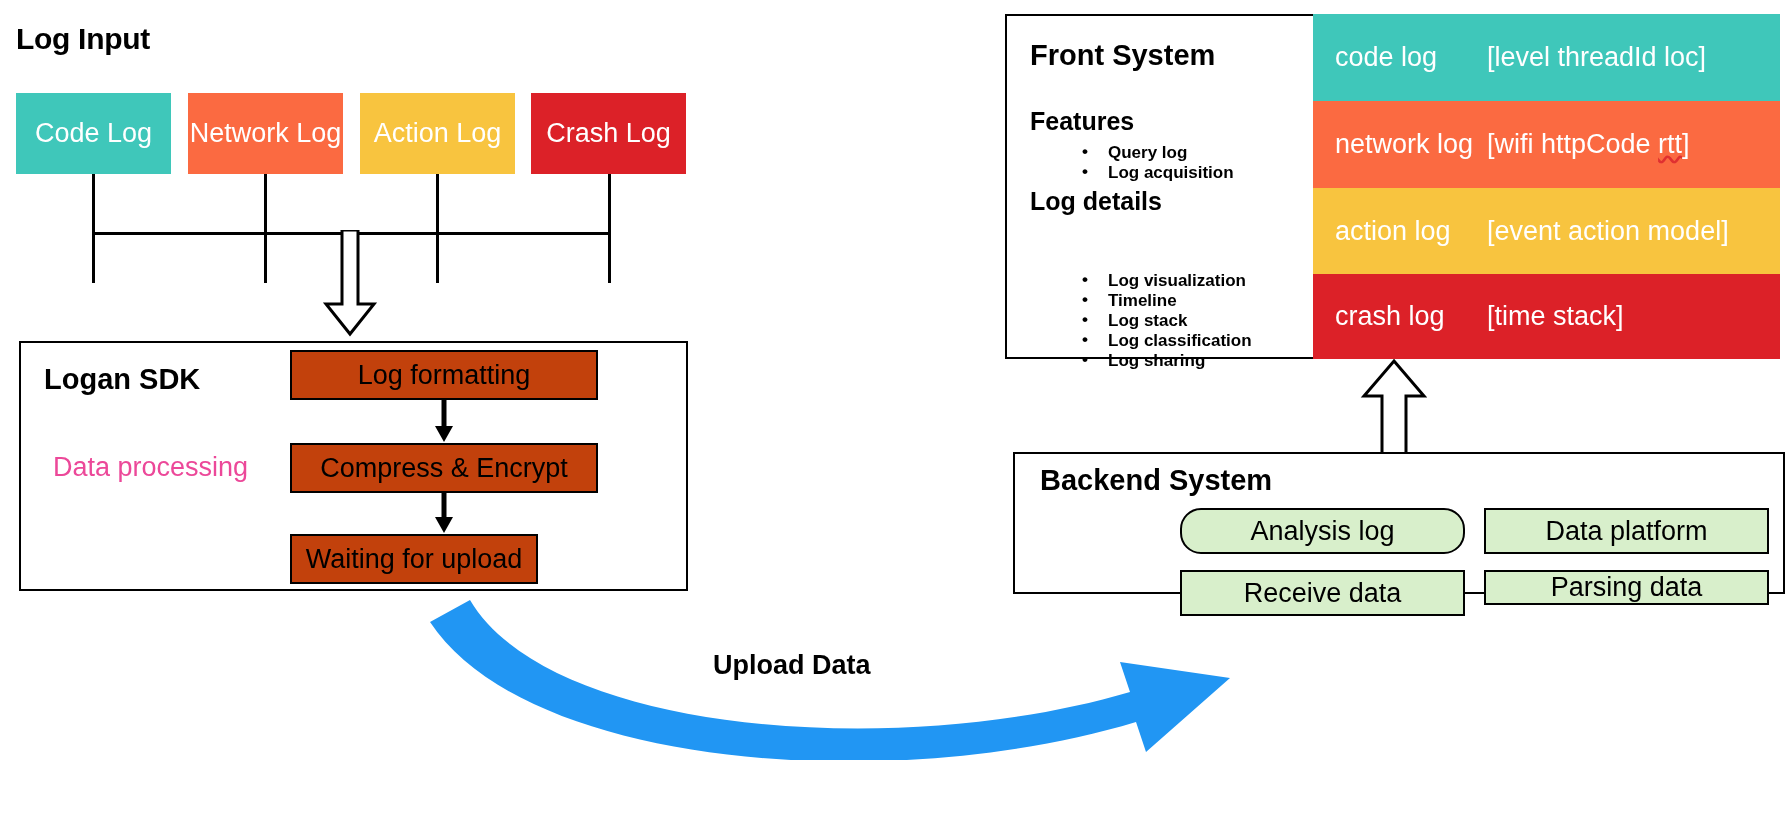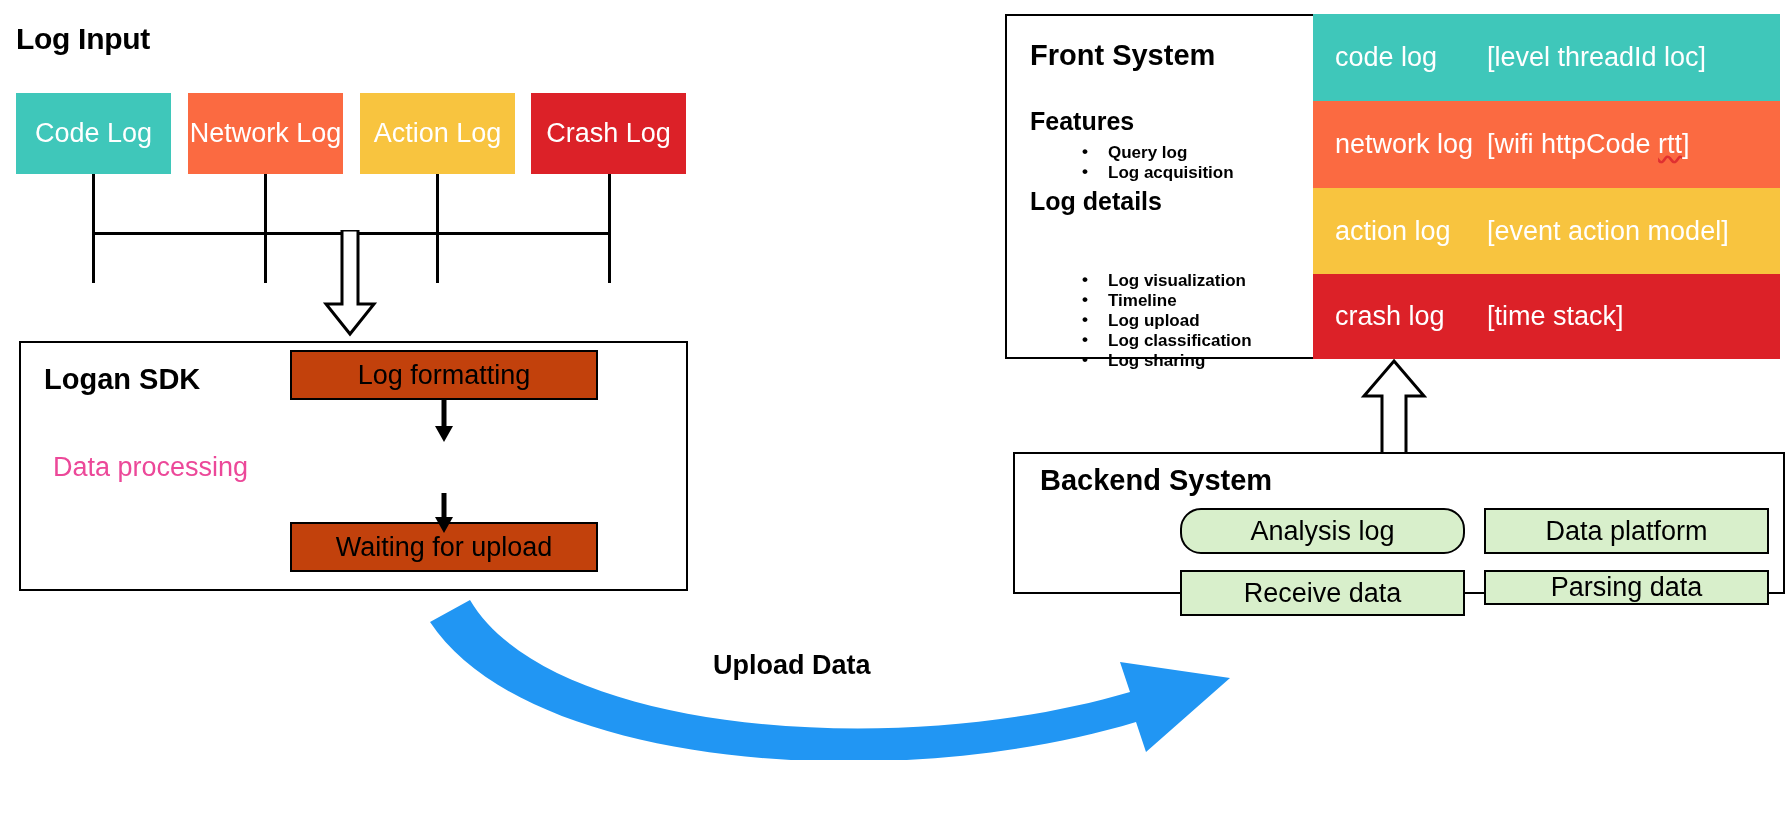--- a/index.html
+++ b/index.html
@@ -175,21 +175,24 @@
   </div>
 
   <div class="abs panel" style="left:19px; top:341px; width:669px; height:250px;"></div>
 
   <div class="abs panel-title" style="left:44px; top:363px;">Logan SDK</div>
   <div class="abs panel-sub" style="left:53px; top:452px;">Data processing</div>
 
   <div class="abs proc-box" style="left:290px; top:350px; width:308px; height:50px;">
     <span>Log formatting</span>
   </div>
-  <div class="abs proc-box" style="left:290px; top:522px; width:308px; height:50px;">
+  <div class="abs proc-box" style="left:290px; top:443px; width:308px; height:50px;">
+    <span>Compress &amp;  Encrypt</span>
+  </div>
+  <div class="abs proc-box" style="left:290px; top:534px; width:248px; height:50px;">
     <span>Waiting for upload</span>
   </div>
 
   <div class="abs solid-arrow" style="left:433px; top:400px;">
     <svg width="22" height="43" viewBox="0 0 22 43">
       <line x1="11" y1="0" x2="11" y2="30" stroke="#000" stroke-width="5"></line>
       <polygon points="11,42 2,26 20,26" fill="#000"></polygon>
     </svg>
   </div>
   <div class="abs solid-arrow" style="left:433px; top:493px;">
@@ -213,21 +216,21 @@
   <div class="abs fs-group-head" style="left:1030px; top:107px;">Features</div>
   <ul class="abs fs-bullets" style="left:1070px; top:143px;">
     <li>Query log</li>
     <li>Log acquisition</li>
   </ul>
 
   <div class="abs fs-group-head" style="left:1030px; top:187px;">Log details</div>
   <ul class="abs fs-bullets" style="left:1070px; top:223px;margin-top:48px;">
     <li>Log visualization</li>
     <li>Timeline</li>
-    <li>Log upload</li>
+    <li>Log stack</li>
     <li>Log classification</li>
     <li>Log sharing</li>
   </ul>
 
   <div class="abs band" style="left:1313px; top:14px; width:467px; height:87px; background:#3FC7BA; padding-left:22px;">
     <span class="band-name">code log</span>
     <span class="band-fields">[level threadId loc]</span>
   </div>
   <div class="abs band" style="left:1313px; top:101px; width:467px; height:87px; background:#FB6A41; padding-left:22px;">
     <span class="band-name">network log</span>

